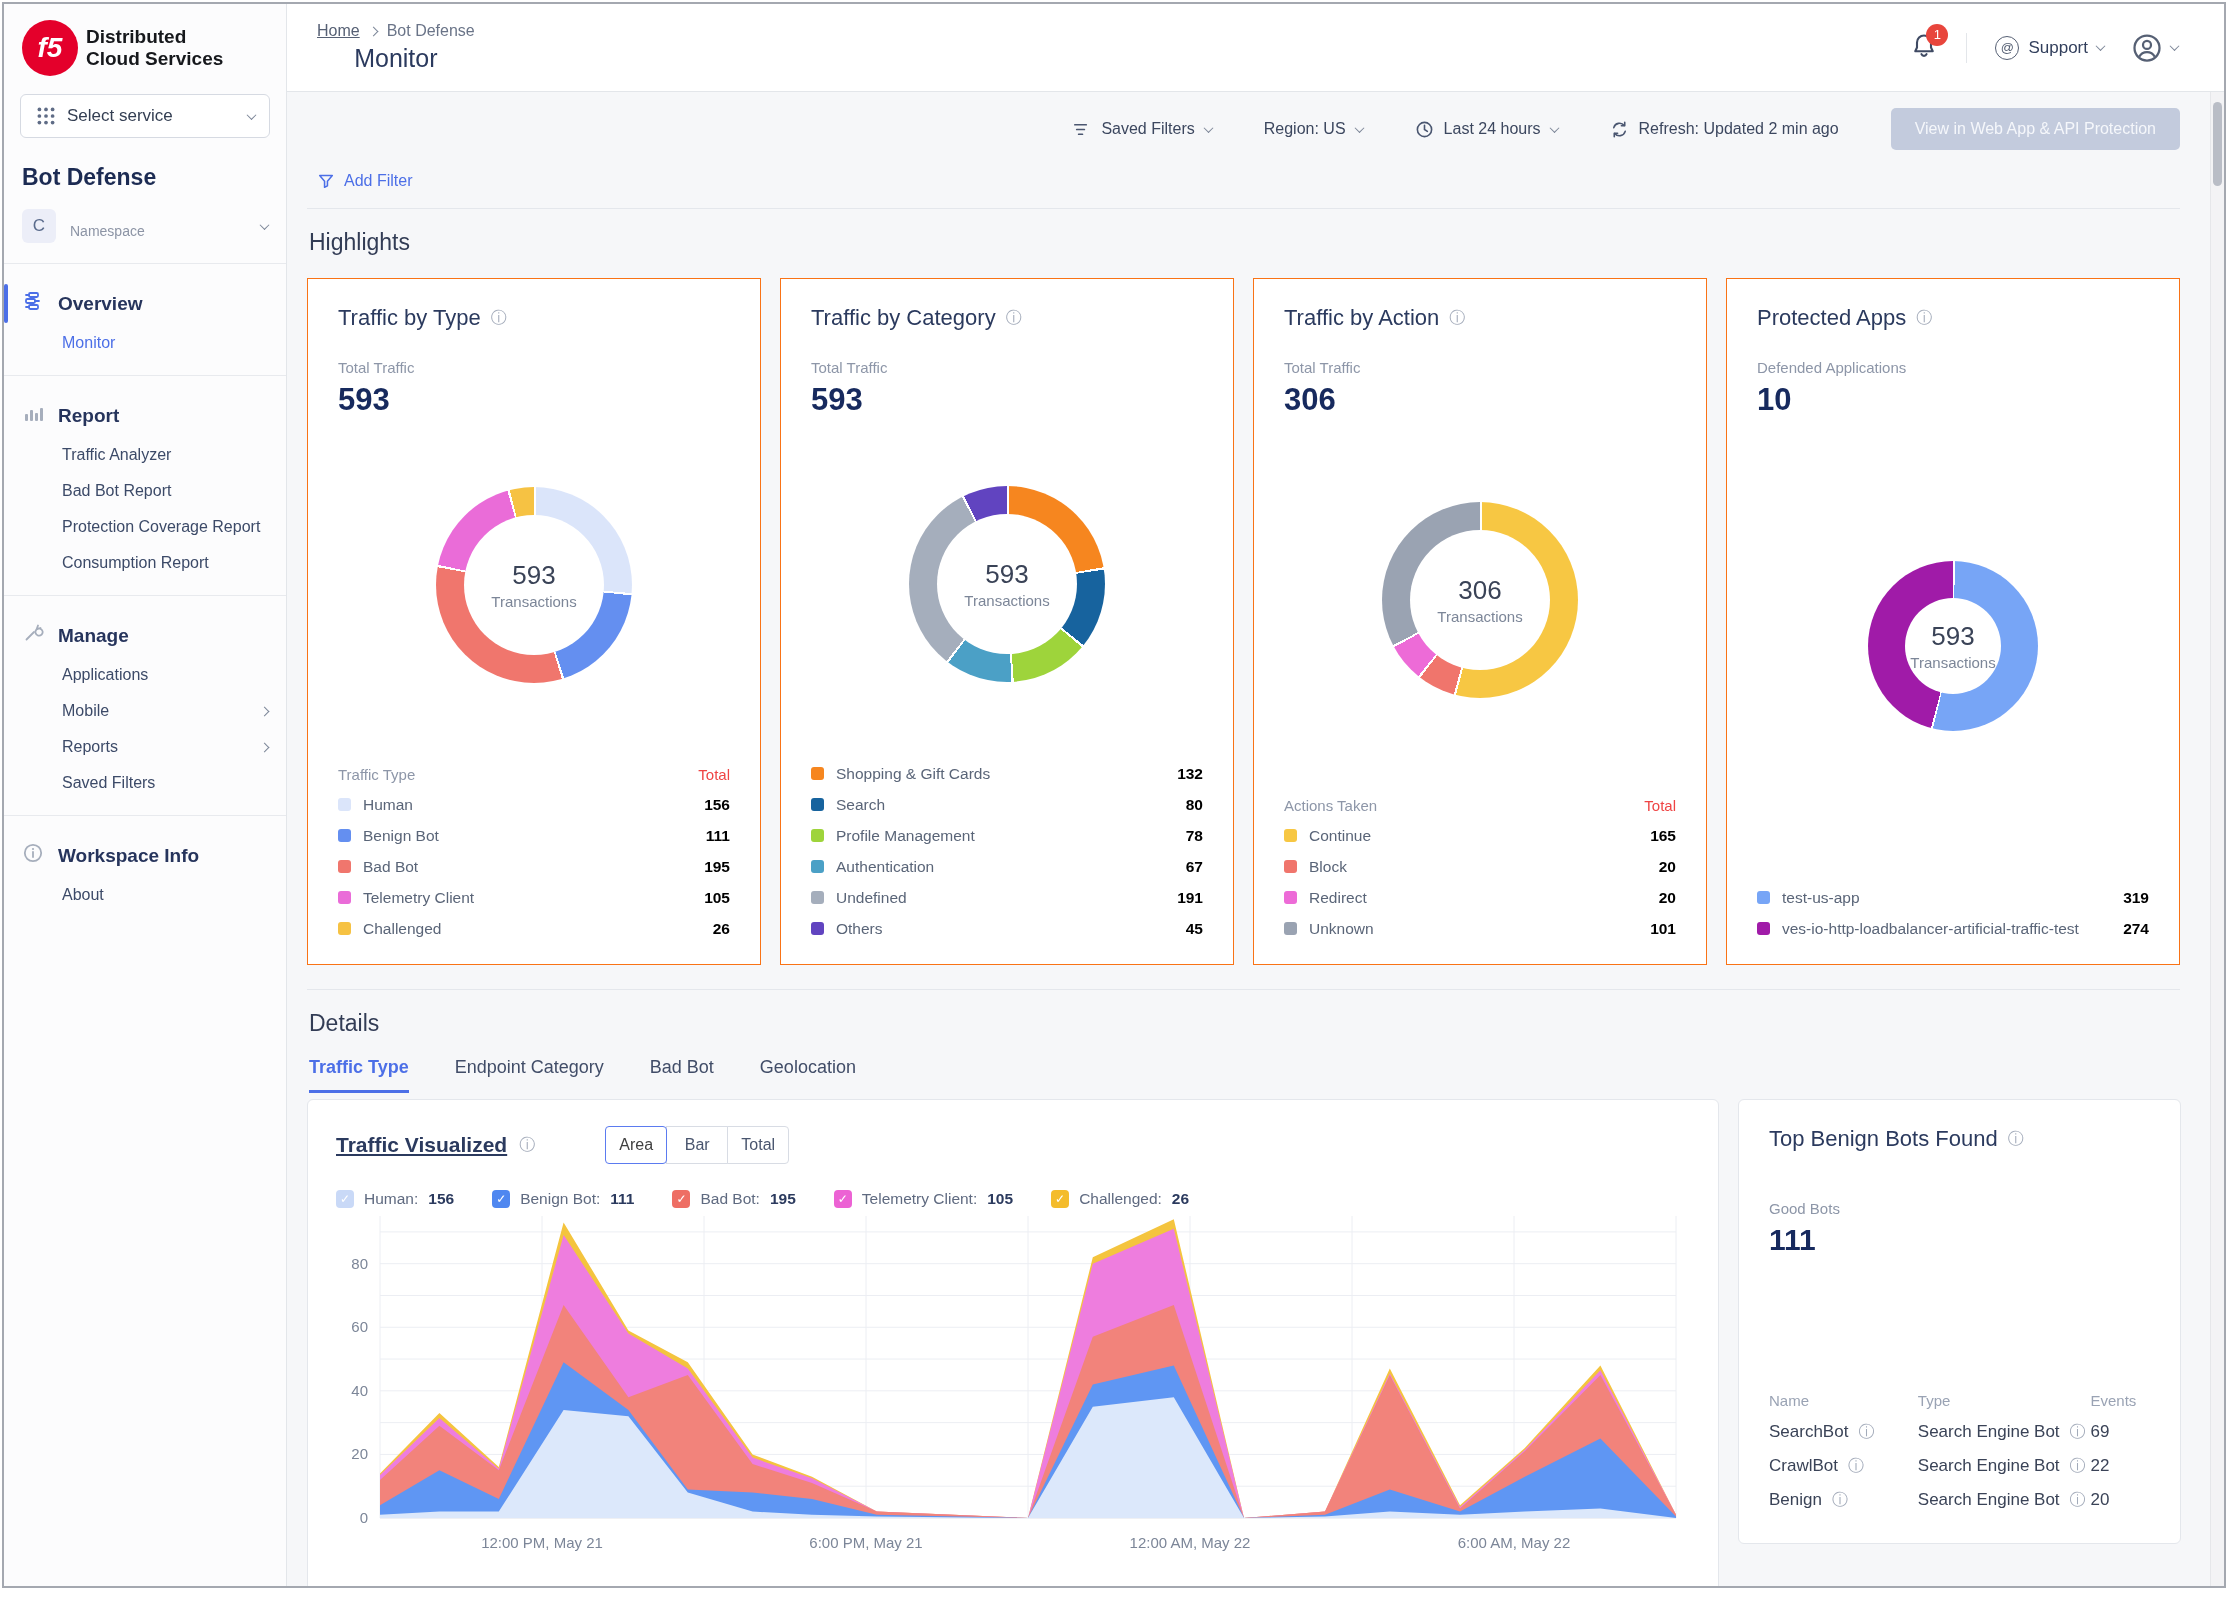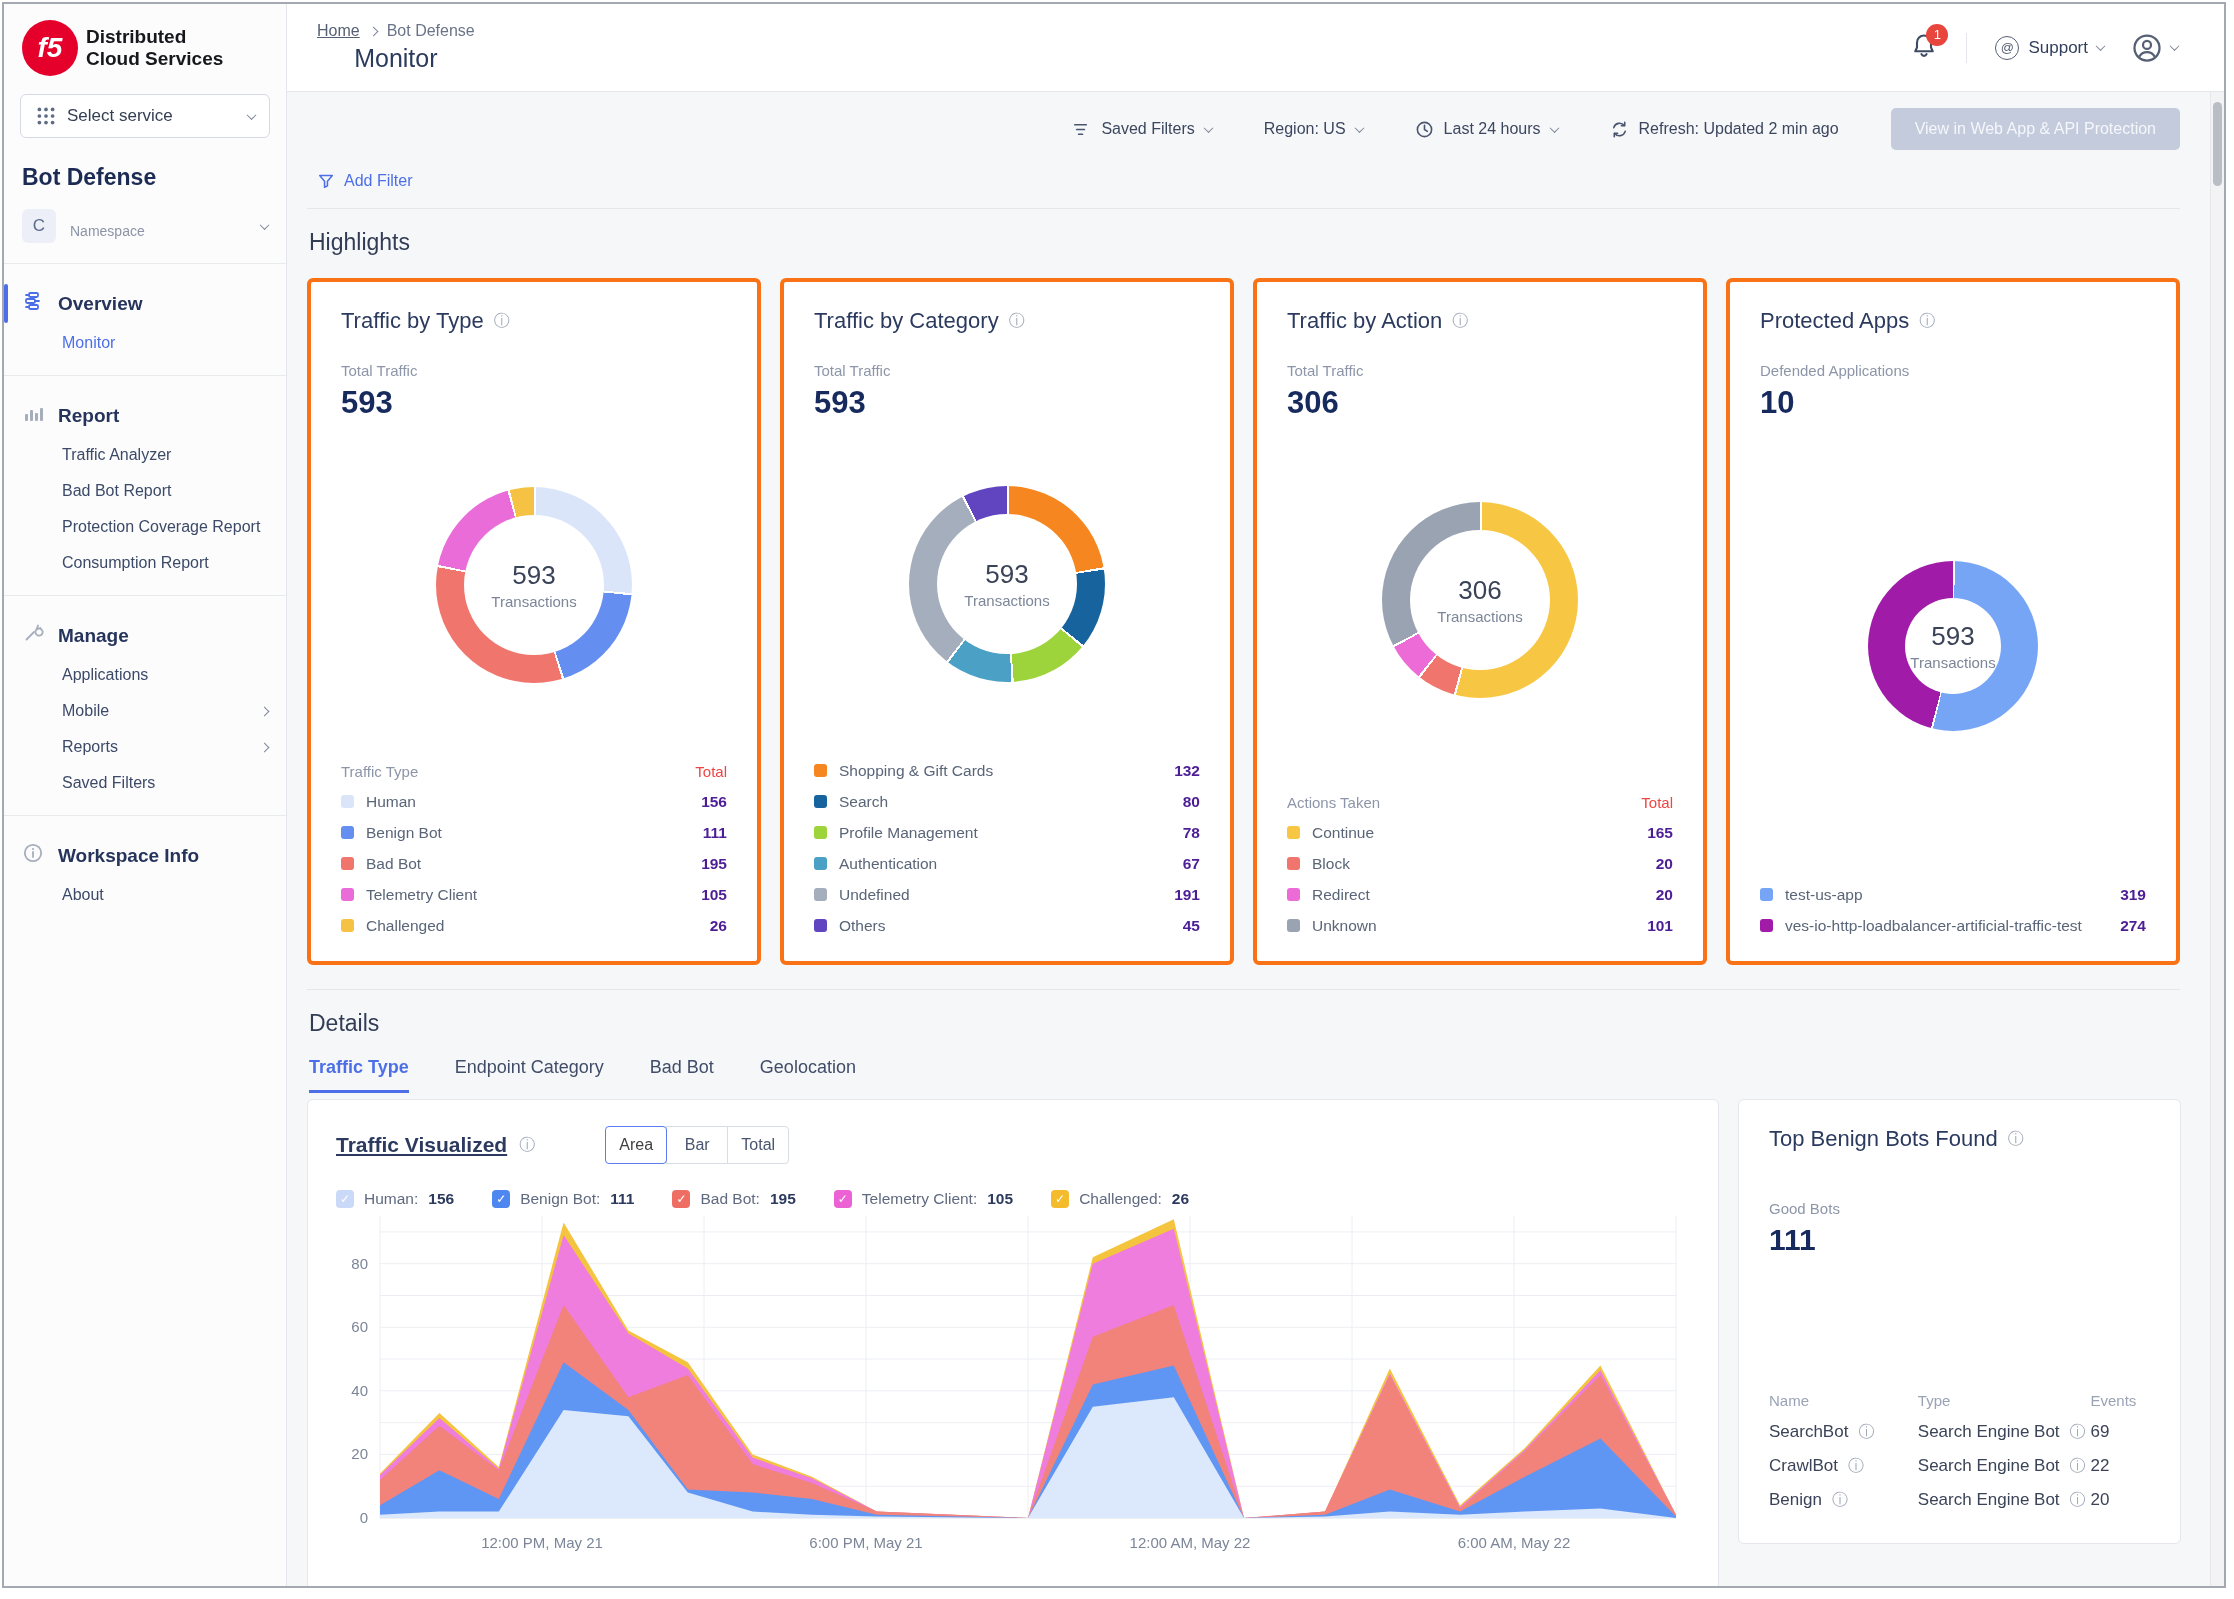--- a/index.html
+++ b/index.html
@@ -48,36 +48,36 @@
   .content{flex:1;padding:0 44px 0 20px;display:flex;flex-direction:column;overflow:hidden;}
   .filterbar{display:flex;align-items:center;justify-content:flex-end;gap:52px;margin-top:16px;height:46px;}
   .fitem{display:flex;align-items:center;gap:10px;font-size:16px;color:#3c475f;}
   .cta-disabled{background:#c3cbdd;color:#f5f7fb;font-size:16px;border:none;border-radius:5px;padding:12px 24px;}
   .addfilter{display:flex;align-items:center;gap:9px;color:#4c6fe7;font-size:16px;margin:22px 0 18px 10px;}
   .section-hr{border:none;border-top:1px solid #e4e7ec;margin:0;}
   .section-title{font-size:23px;color:#323c55;margin:20px 0 0 2px;}
 
   
   .cards-row{display:flex;gap:19px;margin-top:22px;}
-  .hl-card{flex:1;background:#fff;border:4px solid #f97316;border-radius:6px;padding:26px 30px 20px 30px;height:687px;display:flex;flex-direction:column;}
+  .hl-card{flex:1;background:#fff;border:1px solid #f97316;border-radius:0;padding:26px 30px 20px 30px;height:687px;display:flex;flex-direction:column;}
   .card-title-row{display:flex;align-items:center;gap:10px;}
   .card-title{font-size:22px;color:#2b3a5e;}
   .info-i{color:#a3abba;font-size:16px;}
   .metric-label{font-size:15px;color:#8d96a8;margin-top:28px;}
   .metric-value{font-size:31px;font-weight:bold;color:#172a5e;margin-top:6px;}
   .donut-zone{flex:1;display:flex;align-items:center;justify-content:center;}
   .donut{border-radius:50%;position:relative;}
   .hole{position:absolute;background:#fff;border-radius:50%;display:flex;flex-direction:column;align-items:center;justify-content:center;gap:2px;}
   .hole .dval{font-size:26px;color:#3a4357;}
   .hole .dlab{font-size:15px;color:#7c8698;}
   .legend{margin-top:8px;}
   .lg-head{display:flex;align-items:center;height:30px;font-size:15px;color:#8d96a8;}
   .lg-row{display:flex;align-items:center;height:31px;font-size:15.5px;color:#5a6578;}
   .sw{width:13px;height:13px;border-radius:3px;margin-right:12px;flex:none;}
-  .lg-row .val,.lg-head .val{margin-left:auto;font-weight:bold;color:#4c1d95;}
+  .lg-row .val,.lg-head .val{margin-left:auto;font-weight:bold;color:#000000;}
   .lg-head .val{font-weight:normal;color:#ef4444;}
 
   
   .tabs-row{display:flex;gap:46px;margin-top:20px;padding-left:2px;}
   .tab{font-size:18px;color:#414d68;padding-bottom:12px;}
   .tab.active{color:#4c6fe7;font-weight:bold;border-bottom:3px solid #4c6fe7;}
   .details-body{display:flex;gap:19px;align-items:flex-start;margin-top:6px;}
   .chart-panel{flex:1;background:#fff;border:1px solid #e4e7ec;border-radius:6px;padding:26px 28px;height:520px;}
   .cp-title-row{display:flex;align-items:center;gap:12px;}
   .cp-title{font-size:21px;font-weight:bold;color:#2b3a5e;text-decoration:underline;}

